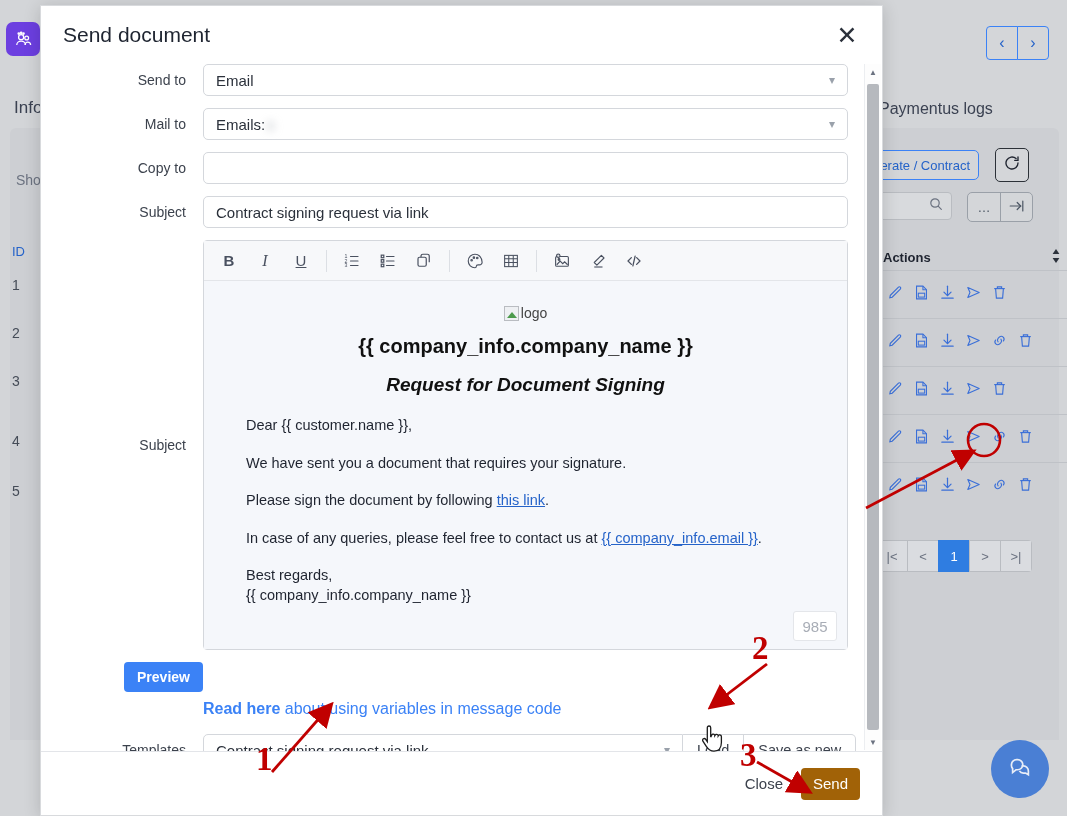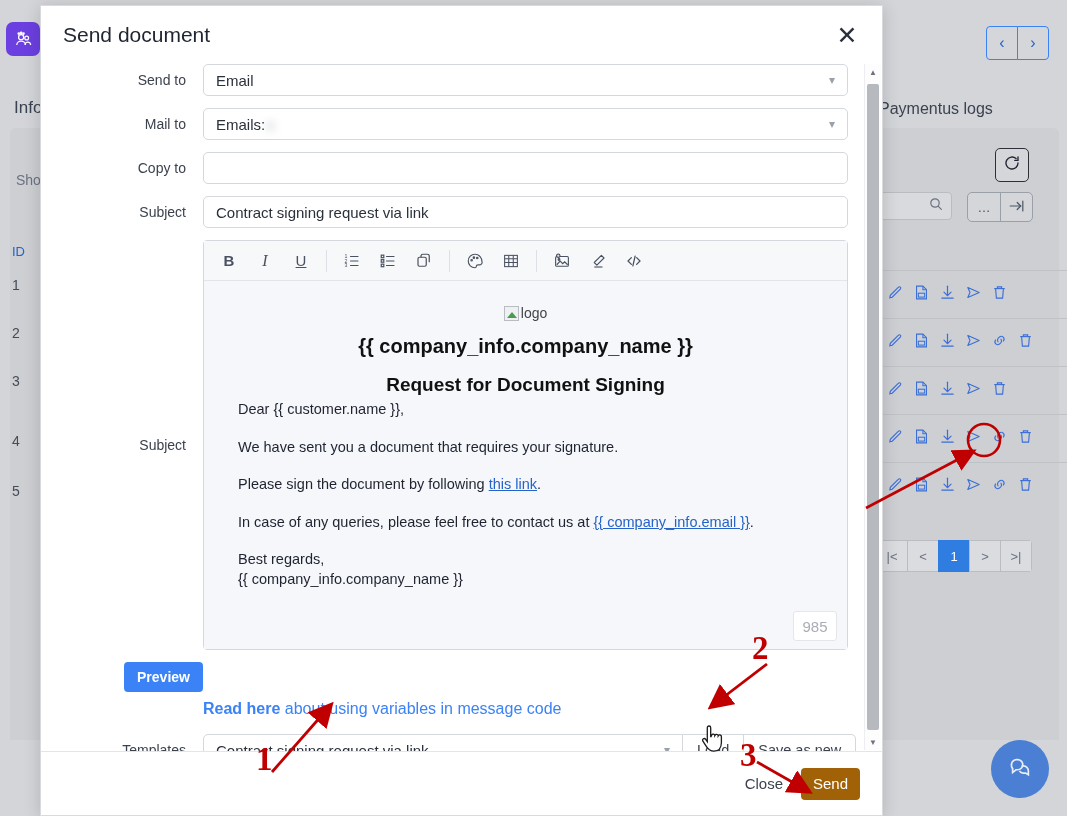--- a/index.html
+++ b/index.html
@@ -180,23 +180,24 @@
     content: ""; position: absolute; left: 2px; bottom: 2px;
     border-left: 5px solid transparent; border-right: 5px solid transparent;
     border-bottom: 6px solid #4c9a4c;
   }
   .em-company {
     text-align: center; font-size: 20px; font-weight: bold; color: #111;
     margin: 0 0 16px 0;
   }
   .em-heading {
     text-align: center; font-size: 19px; font-weight: bold; color: #111;
-    margin: 0 0 4px 0;
-  }
-  .em-p { font-size: 14.5px; color: #1f2430; margin: 0 0 18px 4px; line-height: 1.35; }
+    margin: 0 0 20px 0;
+    font-style: italic;
+  }
+  .em-p { font-size: 14.5px; color: #1f2430; margin: 0 0 18px 12px; line-height: 1.35; }
   .em-p a { color: #2563c9; }
   .charcount {
     position: absolute; right: 10px; bottom: 8px; min-width: 44px; height: 30px;
     border: 1px solid #e4e6ea; background: #fff; border-radius: 3px;
     display: flex; align-items: center; justify-content: center;
     color: #a8adb6; font-size: 15px;
   }
   .preview-btn {
     width: 79px; height: 30px; background: #3b82f6; color: #fff;
     border-radius: 4px; font-size: 14px; font-weight: bold;
@@ -285,20 +286,21 @@
     <div class="bg-idcell" style="top:483px">5</div>
 
     <div class="bg-righttop">
       <div class="topnav">
         <div>‹</div>
         <div>›</div>
       </div>
 
       <div class="paym-title">Paymentus logs</div>
 
+      <div class="gen-btn">erate / Contract</div>
 
       <div class="refresh-btn">
         <span>
           <svg width="18" height="18" viewBox="0 0 24 24" fill="none" stroke="#1f2430" stroke-width="1.8" stroke-linecap="round">
             <path d="M20 12a8 8 0 1 1-2.6-5.9"></path>
               <path d="M20 4v4.4h-4.4"></path>
           </svg>
         </span>
       </div>
 
@@ -319,20 +321,29 @@
           <span>
             <svg width="17" height="14" viewBox="0 0 24 20" fill="none" stroke="#4b5563" stroke-width="1.7" stroke-linecap="round">
               <path d="M3 10h15"></path>
                 <path d="M13 5l5 5-5 5"></path>
                 <path d="M21 3v14"></path>
             </svg>
           </span>
         </div>
       </div>
 
+      <div class="actions-head">
+        <span>Actions</span>
+        <span>
+          <svg width="10" height="16" viewBox="0 0 10 16" fill="#2b313b">
+            <path d="M5 1 8.4 6H1.6z"></path>
+              <path d="M5 15 1.6 10h6.8z"></path>
+          </svg>
+        </span>
+      </div>
 
       <div class="act-row" style="top:270px">
         <span><svg width="17" height="17" viewBox="0 0 24 24" stroke-width="1.6">
               <path d="M4 19.5 4.7 16 16.2 4.5a1.8 1.8 0 0 1 2.6 2.6L7.3 18.6z"></path>
             </svg></span>
         <span><svg width="17" height="17" viewBox="0 0 24 24" stroke-width="1.5">
               <path d="M5 3h9l5 5v13H5z"></path>
               <path d="M14 3v5h5"></path>
               <rect x="7.5" y="13" width="9" height="5.5"></rect>
             </svg></span>

